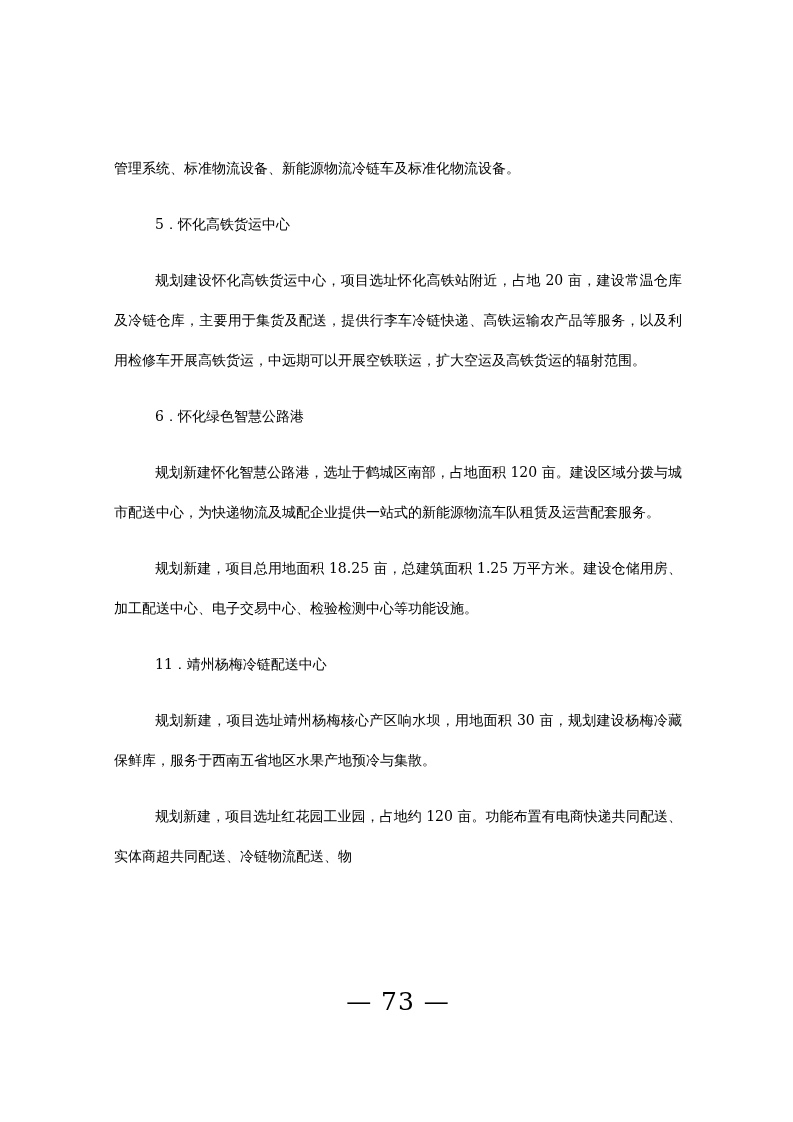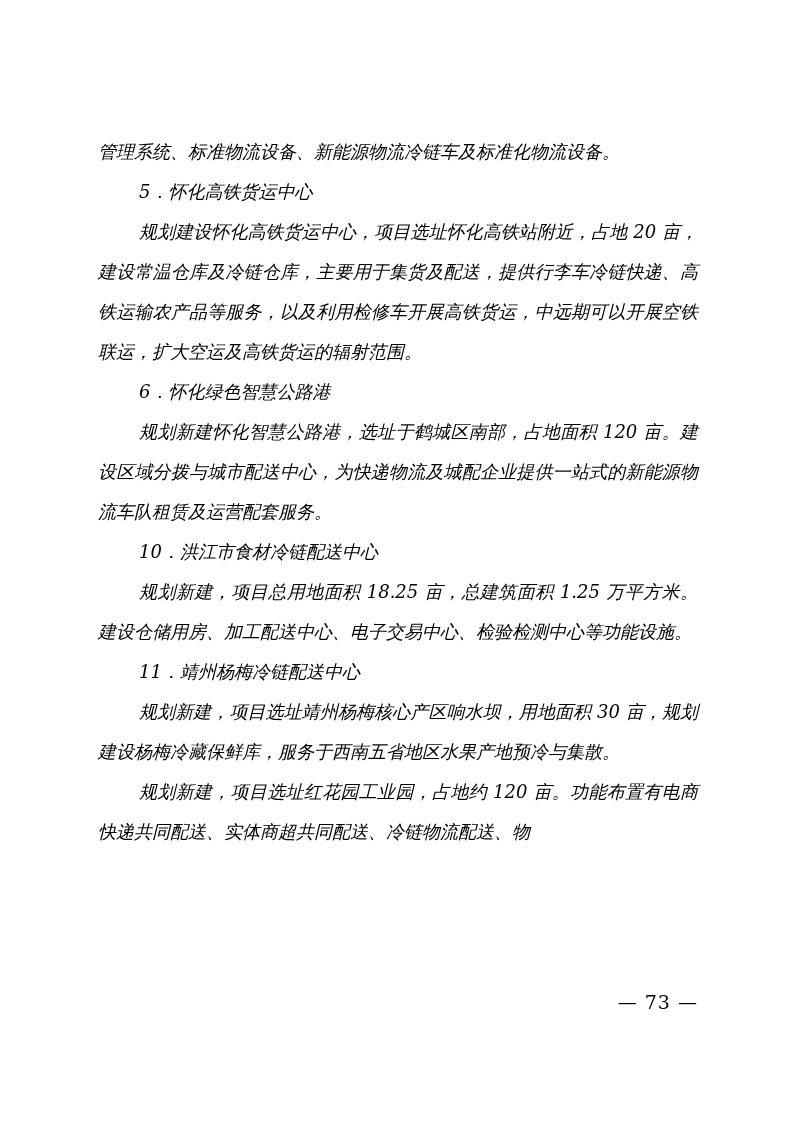--- a/index.html
+++ b/index.html
@@ -17,55 +17,53 @@
     font-family: "DejaVu Serif", "Liberation Serif", serif;
     color: #000000;
   }
   .content {
     position: absolute;
     left: 98px;
     top: 132px;
     width: 600px;
   }
   p {
-    margin: 0;
-    font-size: 18px;
+    margin: 16px;
+    font-size: 14px;
     line-height: 40px;
     text-align: justify;
     text-justify: inter-ideograph;
     letter-spacing: 0px;
-    font-style: italic;
   }
   p.indent {
     text-indent: 41px;
   }
   p.heading {
     text-indent: 41px;
   }
   .footer {
     position: absolute;
     left: 98px;
     top: 988px;
     width: 600px;
-    text-align: right;
-    font-size: 19px;
+    text-align: center;
+    font-size: 25px;
     line-height: 28px;
     letter-spacing: 1px;
   }
 </style>
 </head>
 <body>
 
 <div class="page">
   <div class="content">
     <p class="flush">管理系统、标准物流设备、新能源物流冷链车及标准化物流设备。</p>
     <p class="heading">5．怀化高铁货运中心</p>
     <p class="indent">规划建设怀化高铁货运中心，项目选址怀化高铁站附近，占地 20 亩，建设常温仓库及冷链仓库，主要用于集货及配送，提供行李车冷链快递、高铁运输农产品等服务，以及利用检修车开展高铁货运，中远期可以开展空铁联运，扩大空运及高铁货运的辐射范围。</p>
     <p class="heading">6．怀化绿色智慧公路港</p>
     <p class="indent">规划新建怀化智慧公路港，选址于鹤城区南部，占地面积 120 亩。建设区域分拨与城市配送中心，为快递物流及城配企业提供一站式的新能源物流车队租赁及运营配套服务。</p>
-    <p class="heading">10．洪江市食材冷链配送中心</p>
     <p class="indent">规划新建，项目总用地面积 18.25 亩，总建筑面积 1.25 万平方米。建设仓储用房、加工配送中心、电子交易中心、检验检测中心等功能设施。</p>
     <p class="heading">11．靖州杨梅冷链配送中心</p>
     <p class="indent">规划新建，项目选址靖州杨梅核心产区响水坝，用地面积 30 亩，规划建设杨梅冷藏保鲜库，服务于西南五省地区水果产地预冷与集散。</p>
     <p class="indent">规划新建，项目选址红花园工业园，占地约 120 亩。功能布置有电商快递共同配送、实体商超共同配送、冷链物流配送、物</p>
   </div>
   <div class="footer">— 73 —</div>
 </div>
 
 </body></html>

